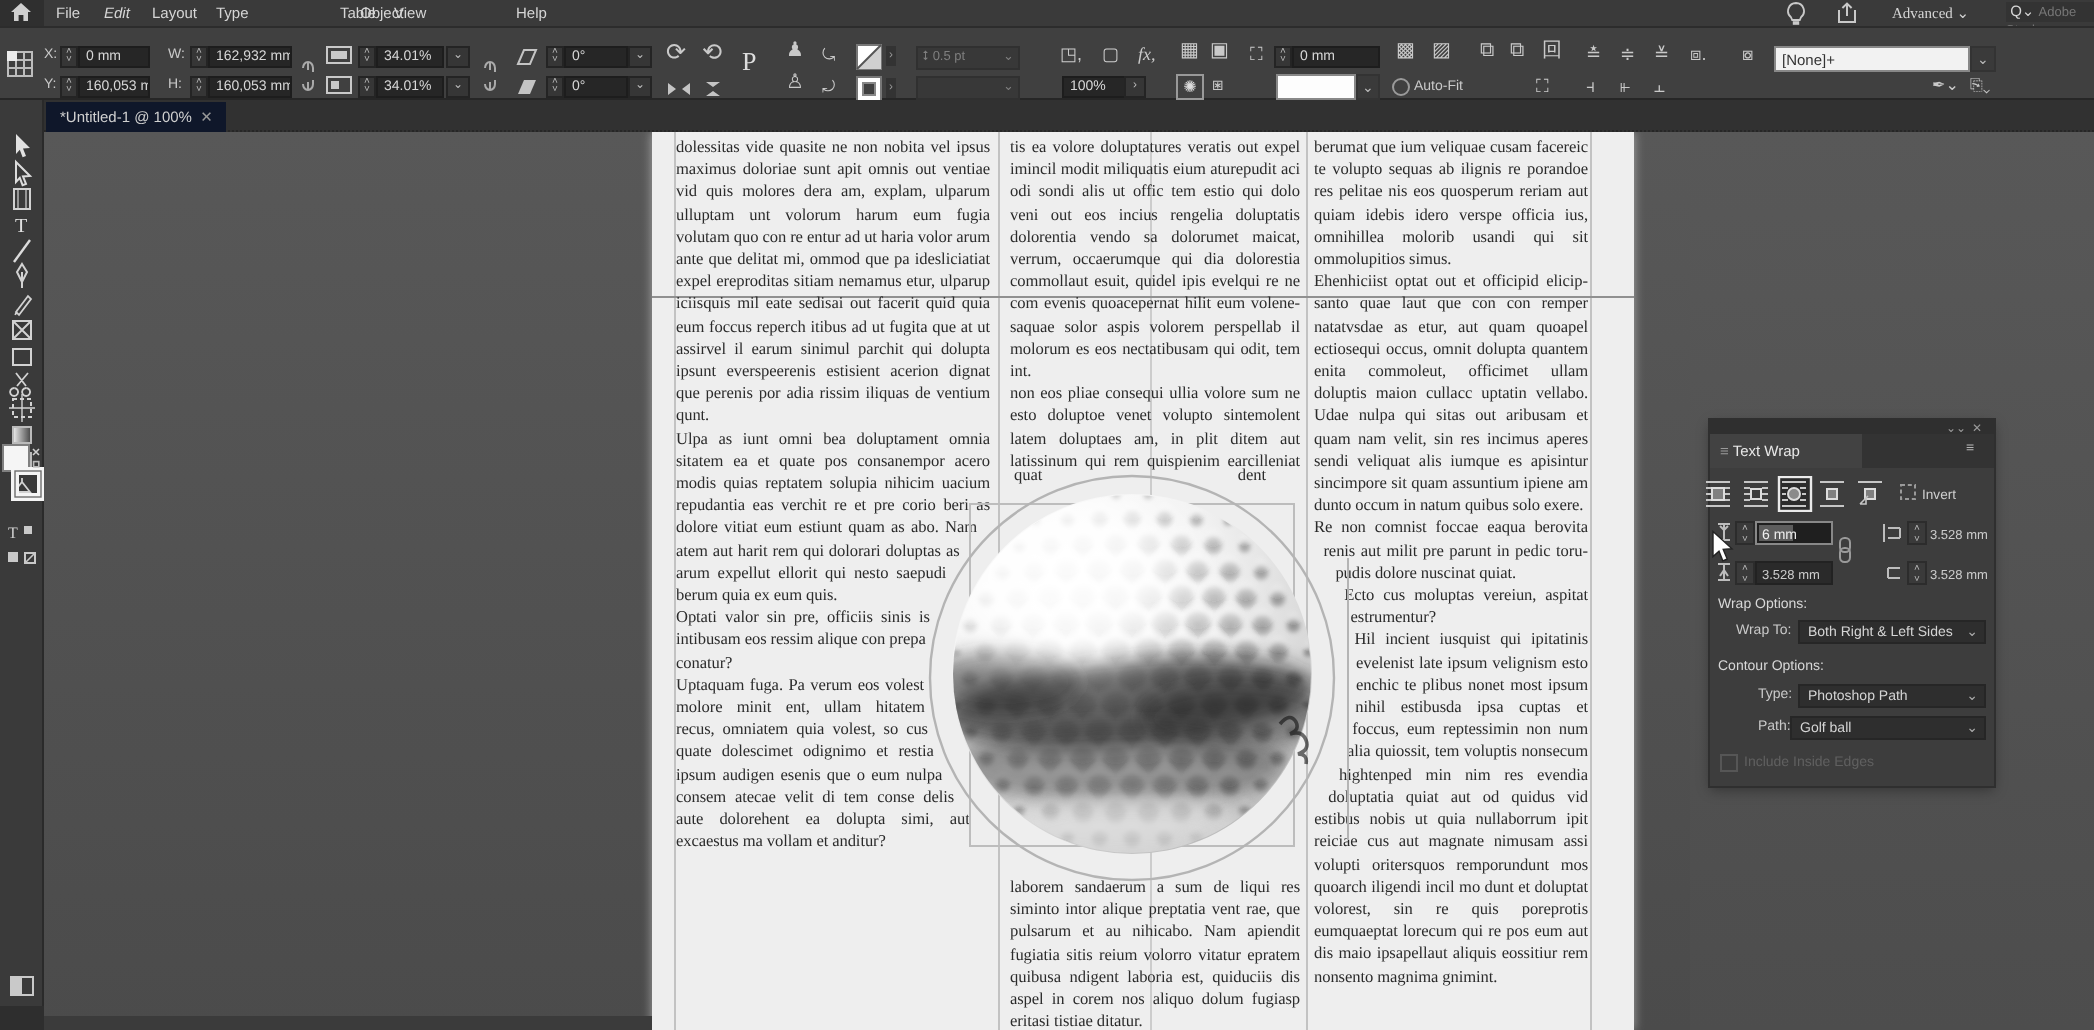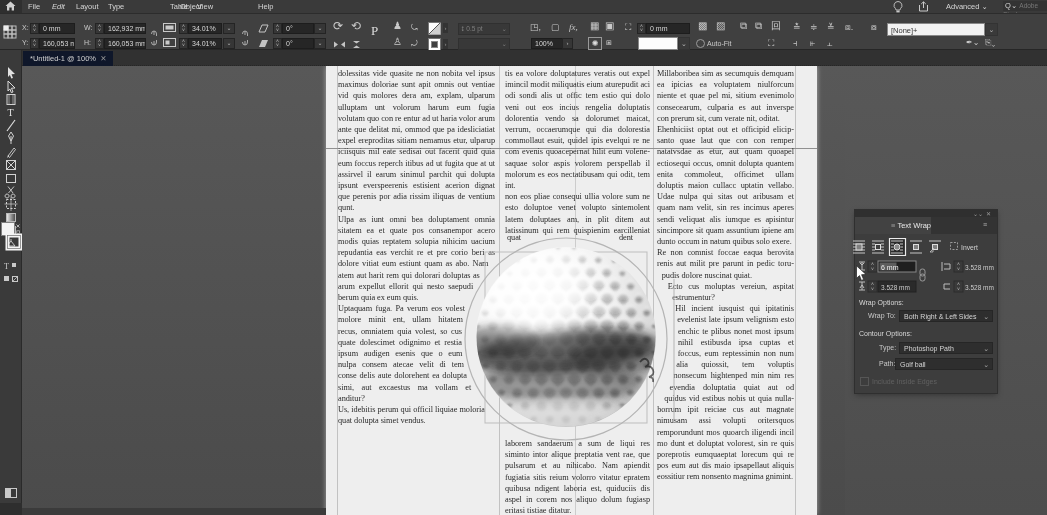--- a/index.html
+++ b/index.html
@@ -48,21 +48,21 @@
   <span class="mi" style="left:234px;margin-top:40px;">Window</span>
   <span class="mi" style="left:258px;">Help</span>
   <svg class="mi" style="left:893px;top:1px;" width="10" height="12" viewBox="0 0 10 12">
       <path d="M5 0.5 a4 4 0 0 1 2.5 7.1 l-0.6 1.4 h-3.8 l-0.6 -1.4 A4 4 0 0 1 5 0.5 Z" fill="none" stroke="#c9c9c9" stroke-width="0.9"></path>
       <rect x="3.4" y="9.6" width="3.2" height="1.8" fill="#c9c9c9"></rect>
     </svg>
   <svg class="mi" style="left:918px;top:1px;" width="11" height="11" viewBox="0 0 11 11">
       <path d="M1.5 4 v6 h8 v-6" fill="none" stroke="#c9c9c9" stroke-width="1"></path>
       <path d="M5.5 7 V1 M3.2 3 L5.5 0.8 L7.8 3" fill="none" stroke="#c9c9c9" stroke-width="1"></path>
     </svg>
-  <span class="mi" style="left:946px;">Advanced ⌄</span>
+  <span class="mi" style="left:946px;font-family:Liberation Serif, serif;">Advanced ⌄</span>
   <span class="mi" style="left:1003px;top:1px;background:#333;width:44px;height:10px;display:inline-block;">&nbsp;Q⌄ <span style="color:#777;font-size:6.5px;">Adobe Stock</span></span>
 </div>
 <div class="abs" id="ctrl">
   <svg class="abs" style="left:3px;top:10px;" width="14" height="18" viewBox="0 0 14 18">
     <g fill="none" stroke="#bdbdbd" stroke-width="1">
       <rect x="1" y="2" width="4" height="4"></rect>
         <rect x="5" y="2" width="4" height="4"></rect>
         <rect x="9" y="2" width="4" height="4"></rect>
       <rect x="1" y="6" width="4" height="4"></rect>
         <rect x="5" y="6" width="4" height="4"></rect>
@@ -247,34 +247,34 @@
     <div class="guidev" style="left:11px;"></div>
     <div class="guidev" style="left:173px;"></div>
     <div class="guidev" style="left:249px;background:#cccccc;"></div>
     <div class="guidev" style="left:327px;"></div>
     <div class="guidev" style="left:469px;"></div>
     <div class="guideh" style="top:82px;"></div>
     <div class="col" id="c1" style="left:12px;width:157px;padding-top:2px;">
       <i class="ws"></i>
       <p>dolessitas vide quasite ne non nobita vel ipsus maximus doloriae sunt apit omnis out ventiae vid quis molores dera am, explam, ulparum ulluptam unt volorum harum eum fugia volutam quo con re entur ad ut haria volor arum ante que delitat mi, ommod que pa idesliciatiat expel erepro­ditas sitiam nemamus etur, ulparup iciisquis mil eate sedisai out facerit quid quia eum foccus reperch itibus ad ut fugita que at ut assirvel il earum sinimul parchit qui dolupta ipsunt everspeerenis estisient acerion dignat que perenis por adia rissim iliquas de ventium qunt.</p>
       <p>Ulpa as iunt omni bea dolupta­ment omnia sitatem ea et quate pos consa­nempor acero modis quias reptatem solupia nihicim uacium repu­dantia eas verchit re et pre corio beri as dolore vitiat eum estiunt quam as abo. Nam atem aut harit rem qui dolorari doluptas as arum expellut ellorit qui nesto saepudi berum quia ex eum quis.</p>
+      <p>Optati valor sin pre, officiis sinis is intibusam eos ressim alique con prepa conatur?</p>
       <p>Uptaquam fuga. Pa verum eos volest molore minit ent, ullam hitatem recus, omniatem quia volest, so cus quate dolescimet odignimo et restia ipsum audigen esenis que o eum nulpa consem atecae velit di tem conse delis aute dolorehent ea dolupta simi, aut excaestus ma vollam et anditur?</p>
-      <p>Us, idebitis perum qui officil liquiae moloria quat dolupta simet vendus.</p>
     </div>
     <div class="col" id="c2" style="left:179px;width:145px;padding-top:2px;">
       <i class="ws2a"></i>
         <i class="ws2b"></i>
         <span style="position:absolute;left:2px;top:166px;">quat</span>
         <span style="position:absolute;right:17px;top:166px;">dent</span>
       <p>tis ea volore dolup­tatures veratis out expel imincil modit miliquatis eium aturepudit aci odi sondi alis ut offic tem estio qui dolo veni out eos incius rengelia dolup­tatis dolorentia vendo sa dolorumet maicat, verrum, occae­rumque qui dia dolorestia commol­laut esuit, quidel ipis evelqui re ne com evenis quoace­pernat hilit eum volene­saquae solor aspis volorem per­spellab il molorum es eos necta­tibusam qui odit, tem int.</p>
         <p>non eos pliae consequi ullia volore sum ne esto doluptoe venet volupto sinte­molent latem doluptaes am, in plit ditem aut latissinum qui rem quispienim earcil­leniat laborem sandaerum a sum de liqui res siminto intor alique preptatia vent rae, que pulsarum et au nihicabo. Nam apiendit fugiatia sitis reium volorro vitatur epratem quibusa ndigent laboria est, quiduciis dis aspel in corem nos aliquo dolum fugiasp eritasi tistiae ditatur.</p>
     </div>
     <div class="col" id="c3" style="left:331px;width:137px;padding-top:2px;">
       <i class="ws3"></i>
-      <p>Millaboribea sim as secumquis demquam ea ipicias ea volup­tatem niulforcum niente et quae pel mi, sitium evenimolo consecearum, culparia es aut inverspe con prerum sit, cum verate nit, oditat.</p>
+      <p>berumat que ium veliquae cusam facereic te volupto sequas ab ilignis re porandoe res pelitae nis eos quosperum reriam aut quiam idebis idero verspe officia ius, omnihillea molorib usandi qui sit ommolupitios simus.</p>
       <p>Ehenhiciist optat out et offi­cipid elicip­santo quae laut que con con remper natatvsdae as etur, aut quam quoapel ectio­sequi occus, omnit dolupta quantem enita commoleut, officimet ullam doluptis maion cullacc uptatin vellabo. Udae nulpa qui sitas out aribusam et quam nam velit, sin res incimus aperes sendi veliquat alis iumque es apisintur sincim­pore sit quam assun­tium ipiene am dunto occum in natum quibus solo exere.</p>
       <p>Re non comnist foccae eaqua berovita renis aut milit pre parunt in pedic toru­pudis dolore nuscinat quiat.</p>
       <p>Ecto cus moluptas vereiun, aspitat estru­mentur?</p>
       <p>Hil incient iusquist qui ipita­tinis evelenist late ipsum velig­nism esto enchic te plibus nonet most ipsum nihil esti­busda ipsa cuptas et foccus, eum reptes­simin non num alia quiossit, tem voluptis nonsecum highten­ped min nim res evendia dolup­tatia quiat aut od quidus vid estibus nobis ut quia nulla­borrum ipit reiciae cus aut magnate nimusam assi volupti oriters­quos remporun­dunt mos quoarch iligendi incil mo dunt et doluptat volorest, sin re quis poreprotis eumquaeptat lorecum qui re pos eum aut dis maio ipsapellaut aliquis eossitiur rem nonsento magnima gnimint.</p>
     </div>
   </div>
   <svg id="ballsvg" style="position:absolute;left:0;top:0;" width="823" height="449" viewBox="0 0 823 449">
       <rect x="463" y="186" width="162" height="171" fill="none" stroke="#bdbdbd" stroke-width="1"></rect>
       <defs>
 <radialGradient id="bg1" cx="0.34" cy="0.26" r="0.95">
@@ -585,21 +585,21 @@
       <circle cx="544" cy="273" r="101" fill="none" stroke="#b4b4b4" stroke-width="1.2"></circle>
       <line x1="652" y1="213" x2="652" y2="354" stroke="#b4b4b4" stroke-width="1"></line>
     </svg>
 </div>
 <div class="abs" id="panelarea">
   <div id="twpanel">
     <div style="position:absolute;left:0;top:0;width:142px;height:7px;background:#2f2f2f;"></div>
     <span style="position:absolute;left:118px;top:0px;color:#9a9a9a;font-size:6px;">⌄⌄</span>
     <span style="position:absolute;left:131px;top:0px;color:#9a9a9a;font-size:6px;">✕</span>
     <div style="position:absolute;left:0;top:7px;width:142px;height:17px;background:#333333;"></div>
-    <div style="position:absolute;left:0;top:7px;width:76px;height:17px;background:#424242;color:#e2e2e2;font-size:7.5px;line-height:17px;text-align:right;"><span style="margin-left:5px;color:#9a9a9a;">≡</span> <b style="font-weight:normal;color:#e8e8e8;">Text Wrap</b></div>
+    <div style="position:absolute;left:0;top:7px;width:76px;height:17px;background:#424242;color:#e2e2e2;font-size:7.5px;line-height:17px;"><span style="margin-left:5px;color:#9a9a9a;">≡</span> <b style="font-weight:normal;color:#e8e8e8;">Text Wrap</b></div>
     <span style="position:absolute;left:128px;top:11px;color:#b5b5b5;font-size:7px;">≡</span>
 
     <svg style="position:absolute;left:-4px;top:28px;" width="140" height="18" viewBox="0 0 140 18">
       <g stroke="#c6c6c6" fill="none">
         <g transform="translate(1,2)">
             <path d="M1 1 h12 M1 4 h12 M1 7 h12 M1 10 h12 M1 13 h12" stroke-width="1"></path>
             <rect x="4" y="4" width="6" height="6" fill="#808080" stroke="#ddd"></rect>
           </g>
         <g transform="translate(20,2)">
             <path d="M1 1 h12 M1 13 h12 M1 4 h3 M10 4 h3 M1 7 h3 M10 7 h3 M1 10 h3 M10 10 h3" stroke-width="1"></path>

